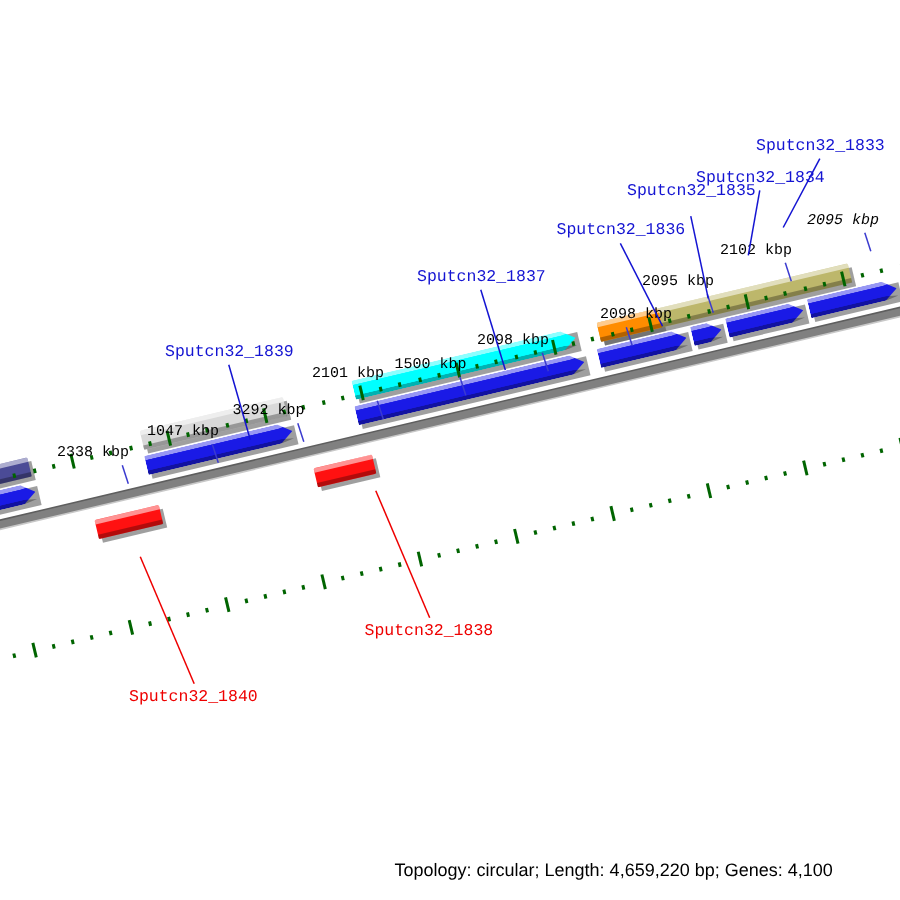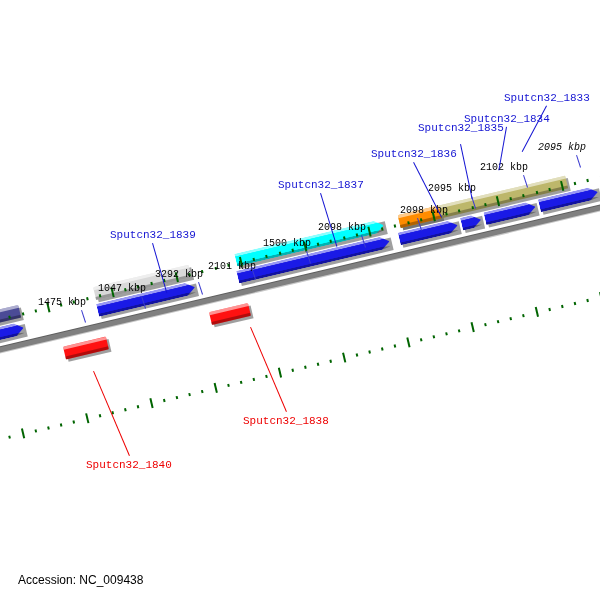--- a/index.html
+++ b/index.html
@@ -258,27 +258,27 @@
       <div class="tick minor" style="left: 554.4px;"></div>
       <div class="tick major" style="left: 567.6px;"></div>
       <div class="tick minor" style="left: 580.8px;"></div>
       <div class="tick minor" style="left: 594px;"></div>
       <div class="tick minor" style="left: 607.2px;"></div>
       <div class="tick minor" style="left: 620.4px;"></div>
       <div class="tick major" style="left: 633.6px;"></div>
     </div>
 
   <div id="kbp-layer">
-      <div class="kbp" style="left: 38px; top: 297px;">1475 kbp</div>
+      <div class="kbp" style="left: 38px; top: 297px;">2338 kbp</div>
       <div class="leader" style="left: 82px; top: 310px; width: 13px; border-top-color: rgb(59, 59, 207); transform: rotate(72deg);"></div>
       <div class="kbp" style="left: 98px; top: 283px;">1047 kbp</div>
       <div class="leader" style="left: 142px; top: 296px; width: 13px; border-top-color: rgb(59, 59, 207); transform: rotate(72deg);"></div>
       <div class="kbp" style="left: 155px; top: 269px;">3292 kbp</div>
       <div class="leader" style="left: 199px; top: 282px; width: 13px; border-top-color: rgb(59, 59, 207); transform: rotate(72deg);"></div>
-      <div class="kbp" style="left: 208px; top: 261px;">2101 kbp</div>
+      <div class="kbp" style="left: 208px; top: 244px;">2101 kbp</div>
       <div class="leader" style="left: 252px; top: 267px; width: 13px; border-top-color: rgb(59, 59, 207); transform: rotate(72deg);"></div>
       <div class="kbp" style="left: 263px; top: 238px;">1500 kbp</div>
       <div class="leader" style="left: 307px; top: 251px; width: 13px; border-top-color: rgb(59, 59, 207); transform: rotate(72deg);"></div>
       <div class="kbp" style="left: 318px; top: 222px;">2098 kbp</div>
       <div class="leader" style="left: 362px; top: 235px; width: 13px; border-top-color: rgb(59, 59, 207); transform: rotate(72deg);"></div>
       <div class="kbp" style="left: 374px; top: 205px; margin-left: 26px;">2098 kbp</div>
       <div class="leader" style="left: 418px; top: 218px; width: 13px; border-top-color: rgb(59, 59, 207); transform: rotate(72deg);"></div>
       <div class="kbp" style="left: 428px; top: 183px;">2095 kbp</div>
       <div class="leader" style="left: 472px; top: 196px; width: 13px; border-top-color: rgb(59, 59, 207); transform: rotate(72deg);"></div>
       <div class="kbp" style="left: 480px; top: 162px;">2102 kbp</div>
@@ -298,14 +298,14 @@
       <div class="glabel fwd" style="left: 278px; top: 179px;">Sputcn32_1837</div>
       <div class="leader" style="left: 321px; top: 193px; width: 56px; transform: rotate(73deg);"></div>
       <div class="glabel fwd" style="left: 110px; top: 229px;">Sputcn32_1839</div>
       <div class="leader" style="left: 153px; top: 243px; width: 52px; transform: rotate(74deg);"></div>
       <div class="glabel rev" style="left: 243px; top: 415px;">Sputcn32_1838</div>
       <div class="leader rev" style="left: 286px; top: 412px; width: 92px; transform: rotate(-113deg);"></div>
       <div class="glabel rev" style="left: 86px; top: 459px;">Sputcn32_1840</div>
       <div class="leader rev" style="left: 129px; top: 456px; width: 92px; transform: rotate(-113deg);"></div>
     </div>
 
-  <div class="footer-left">Accession: NC_009438</div>
+  <div class="footer-right">Topology: circular; Length: 4,659,220 bp; Genes: 4,100</div>
 </div>
 
 </body></html>

